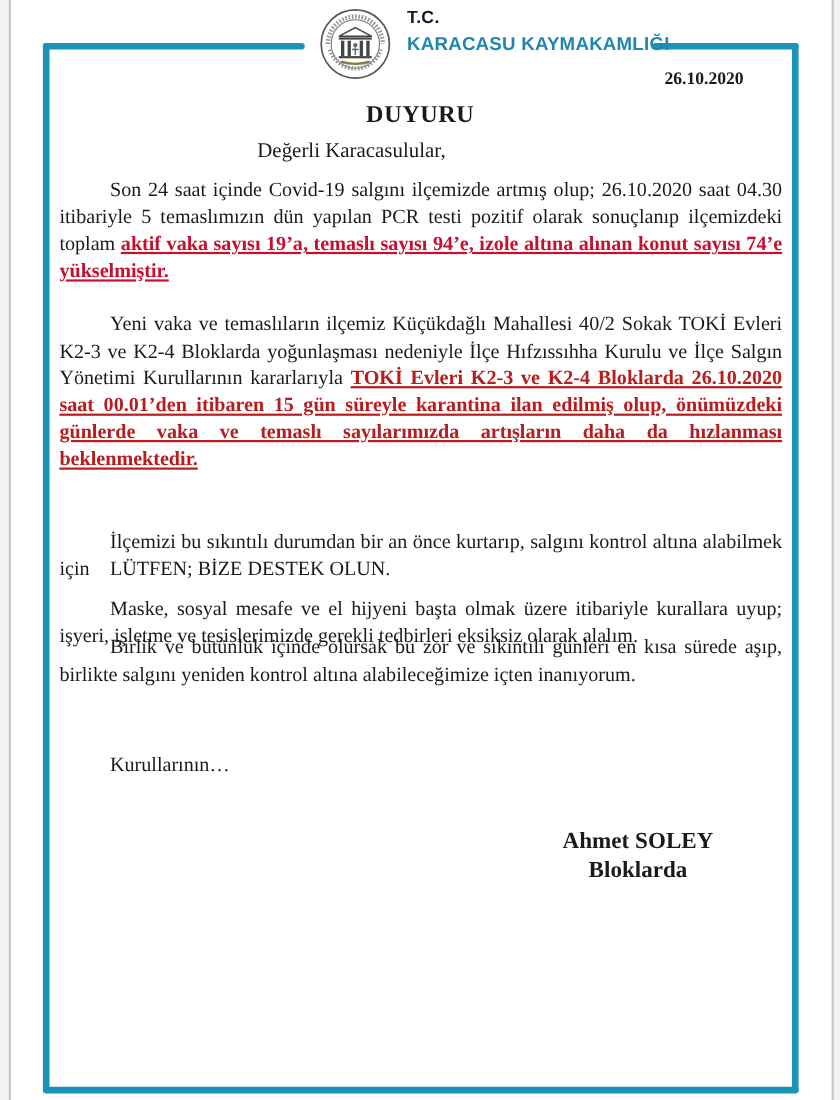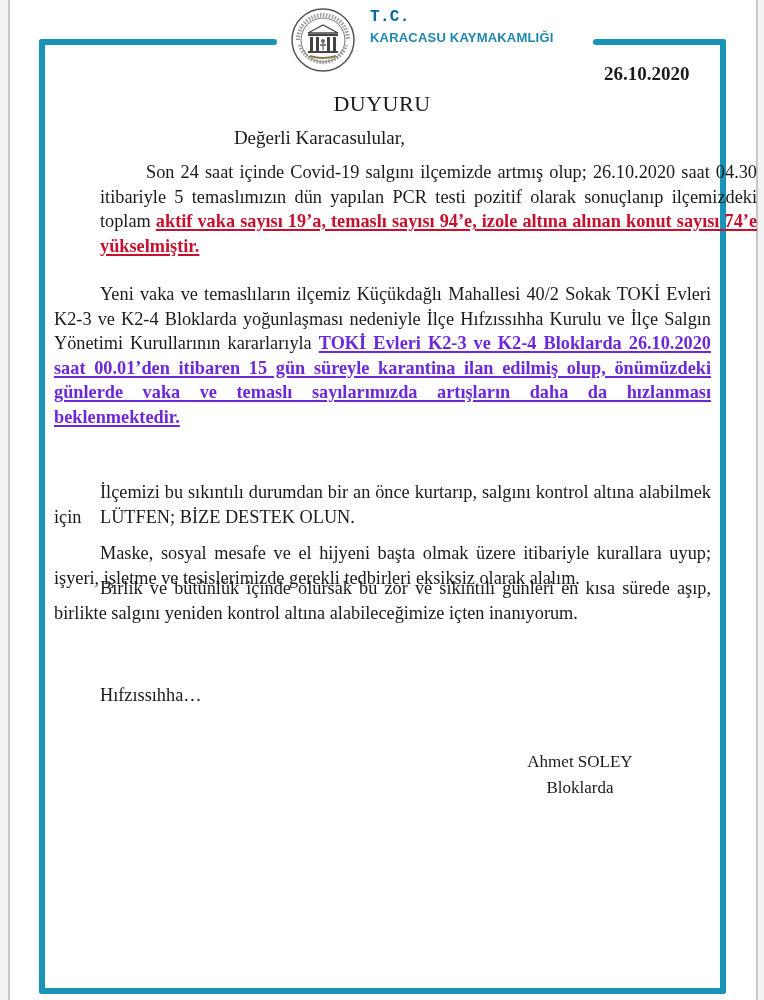--- a/index.html
+++ b/index.html
@@ -12,33 +12,33 @@
   .page-edge-left { position:absolute; left:0; top:0; width:8px; height:1000px; background:#f3f3f3; border-right:2px solid #c8c8c8; }
   .page-edge-right { position:absolute; left:756px; top:0; width:8px; height:1000px; background:#f3f3f3; border-left:2px solid #c8c8c8; }
 
   .frame-left { position:absolute; left:39px; top:39px; width:6px; height:955px; background:#1a93b9; border-radius:3px; }
   .frame-right { position:absolute; left:720px; top:39px; width:6px; height:955px; background:#1a93b9; border-radius:3px; }
   .frame-bottom { position:absolute; left:39px; top:988px; width:687px; height:6px; background:#1a93b9; border-radius:3px; }
   .frame-top-left { position:absolute; left:39px; top:39px; width:238px; height:6px; background:#1a93b9; border-radius:3px; }
   .frame-top-right { position:absolute; left:593px; top:39px; width:133px; height:6px; background:#1a93b9; border-radius:3px; }
 
   .logo { position:absolute; left:290px; top:7px; width:66px; height:66px; }
-  .org-tc { position:absolute; left:370px; top:8px; font-family:Liberation Mono, monospace; font-weight:bold; font-size:16px; color:#0369a1; letter-spacing:0.3px; }
-  .org-name { position:absolute; left:370px; top:30px; font-family:"Liberation Sans","DejaVu Sans",sans-serif; font-weight:bold; font-size:13px; color:#1f86ae; letter-spacing:0.2px; }
+  .org-tc { position:absolute; left:370px; top:8px; font-family:Liberation Sans, sans-serif; font-weight:bold; font-size:16px; color:#0f172a; letter-spacing:0.3px; }
+  .org-name { position:absolute; left:370px; top:30px; font-family:"Liberation Sans","DejaVu Sans",sans-serif; font-weight:bold; font-size:17px; color:#1f86ae; letter-spacing:0.2px; }
 
-  .date { position:absolute; left:604px; top:63px; font-weight:bold; font-size:19px; }
-  .title { position:absolute; left:0; width:764px; top:91px; text-align:center; font-weight:normal; font-size:22px; letter-spacing:0.5px; }
+  .date { position:absolute; left:604px; top:63px; font-weight:bold; font-size:16px; }
+  .title { position:absolute; left:0; width:764px; top:91px; text-align:center; font-weight:bold; font-size:22px; letter-spacing:0.5px; }
   .greeting { position:absolute; left:0; width:639px; top:127px; text-align:center; font-size:19px; }
 
   .para { position:absolute; left:54px; width:657px; font-size:18.3px; line-height:24.5px; text-align:justify; }
   .para .indent { display:inline-block; width:46px; }
   .hl-red { color:#c8102e; font-weight:bold; text-decoration:underline; text-decoration-thickness:2px; text-underline-offset:2px; }
-  .hl-blue { color:#6d28d9; font-weight:bold; text-decoration:underline; text-decoration-thickness:2px; text-underline-offset:2px; }
+  .hl-blue { color:#b91c1c; font-weight:bold; text-decoration:underline; text-decoration-thickness:2px; text-underline-offset:2px; }
 
-  .sig { position:absolute; left:500px; width:160px; text-align:center; font-weight:normal; font-size:17px; }
+  .sig { position:absolute; left:500px; width:160px; text-align:center; font-weight:bold; font-size:21px; }
 </style>
 </head>
 <body>
 
 <div class="page-edge-left"></div>
 <div class="page-edge-right"></div>
 
 <div class="frame-top-left"></div>
 <div class="frame-top-right"></div>
 <div class="frame-left"></div>
@@ -63,28 +63,28 @@
     <path d="M20 49 Q33 53 46 49" fill="none" stroke="#8a7a3a" stroke-width="2"></path>
   </svg>
 </div>
 <div class="org-tc">T.C.</div>
 <div class="org-name">KARACASU KAYMAKAMLIĞI</div>
 
 <div class="date">26.10.2020</div>
 <div class="title">DUYURU</div>
 <div class="greeting">Değerli Karacasulular,</div>
 
-<div class="para" style="top:160px;margin-left:46px;"><span class="indent"></span><span>Son 24 saat içinde Covid-19 salgını ilçemizde artmış olup; 26.10.2020 saat 04.30 itibariyle 5 temaslımızın dün yapılan PCR testi pozitif olarak sonuçlanıp ilçemizdeki toplam </span><span class="hl-red">aktif vaka sayısı 19’a, temaslı sayısı 94’e, izole altına alınan konut sayısı 74’e yükselmiştir.</span></div>
+<div class="para" style="top:160px;"><span class="indent"></span><span>Son 24 saat içinde Covid-19 salgını ilçemizde artmış olup; 26.10.2020 saat 04.30 itibariyle 5 temaslımızın dün yapılan PCR testi pozitif olarak sonuçlanıp ilçemizdeki toplam </span><span class="hl-red">aktif vaka sayısı 19’a, temaslı sayısı 94’e, izole altına alınan konut sayısı 74’e yükselmiştir.</span></div>
 
 <div class="para" style="top:282px;"><span class="indent"></span><span>Yeni vaka ve temaslıların ilçemiz Küçükdağlı Mahallesi 40/2 Sokak TOKİ Evleri K2-3 ve K2-4 Bloklarda yoğunlaşması nedeniyle İlçe Hıfzıssıhha Kurulu ve İlçe Salgın Yönetimi Kurullarının kararlarıyla </span><span class="hl-blue">TOKİ Evleri K2-3 ve K2-4 Bloklarda 26.10.2020 saat 00.01’den itibaren 15 gün süreyle karantina ilan edilmiş olup, önümüzdeki günlerde vaka ve temaslı sayılarımızda artışların daha da hızlanması beklenmektedir.</span></div>
 
 <div class="para" style="top:480px;"><span class="indent"></span><span>İlçemizi bu sıkıntılı durumdan bir an önce kurtarıp, salgını kontrol altına alabilmek için</span></div>
 
 <div class="para" style="top:505px;"><span class="indent"></span><span>LÜTFEN; BİZE DESTEK OLUN.</span></div>
 
 <div class="para" style="top:541px;"><span class="indent"></span><span>Maske, sosyal mesafe ve el hijyeni başta olmak üzere itibariyle kurallara uyup; işyeri, işletme ve tesislerimizde gerekli tedbirleri eksiksiz olarak alalım.</span></div>
 
 <div class="para" style="top:576px;"><span class="indent"></span><span>Birlik ve bütünlük içinde olursak bu zor ve sıkıntılı günleri en kısa sürede aşıp, birlikte salgını yeniden kontrol altına alabileceğimize içten inanıyorum.</span></div>
 
-<div class="para" style="top:683px;"><span class="indent"></span><span>Hıfzıssıhha…</span></div>
+<div class="para" style="top:683px;"><span class="indent"></span><span>Kurullarının…</span></div>
 
 <div class="sig" style="top:752px;">Ahmet SOLEY</div>
 <div class="sig" style="top:778px;">Bloklarda</div>
 
 </body></html>

